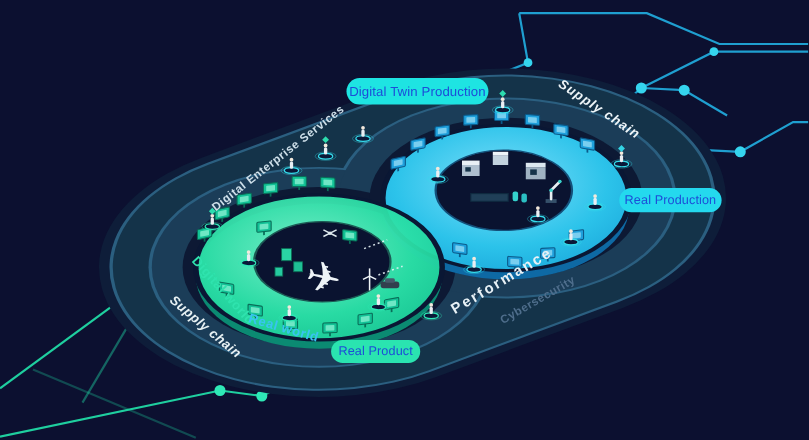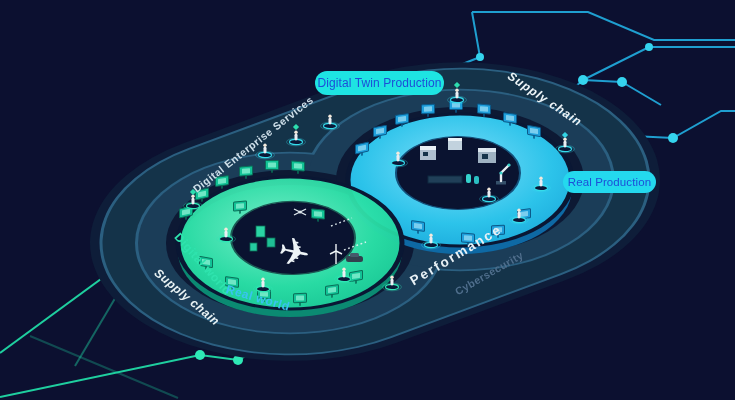--- a/index.html
+++ b/index.html
@@ -380,13 +380,14 @@
   <div class="rt rt-des">Digital Enterprise Services</div>
   <div class="rt rt-sct">Supply chain</div>
   <div class="rt rt-perf">Performance</div>
   <div class="rt rt-cyb">Cybersecurity</div>
   <div class="rt rt-scb">Supply chain</div>
   <div class="rt rt-dw">Digital world</div>
   <div class="rt rt-rw">Real world</div>
 
   <div class="pill pill-dtp">Digital Twin Production</div>
   <div class="pill pill-rp">Real Production</div>
+  <div class="pill pill-rpr">Real Product</div>
 </div>
 
 </body></html>

